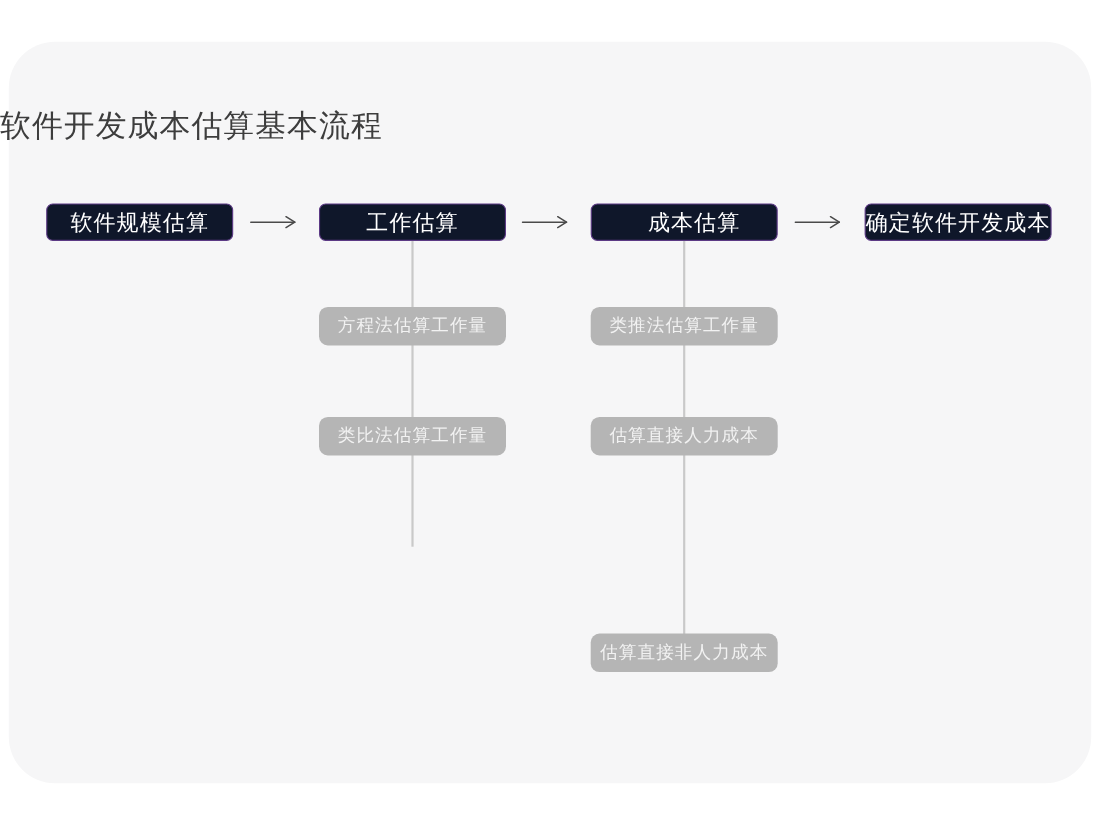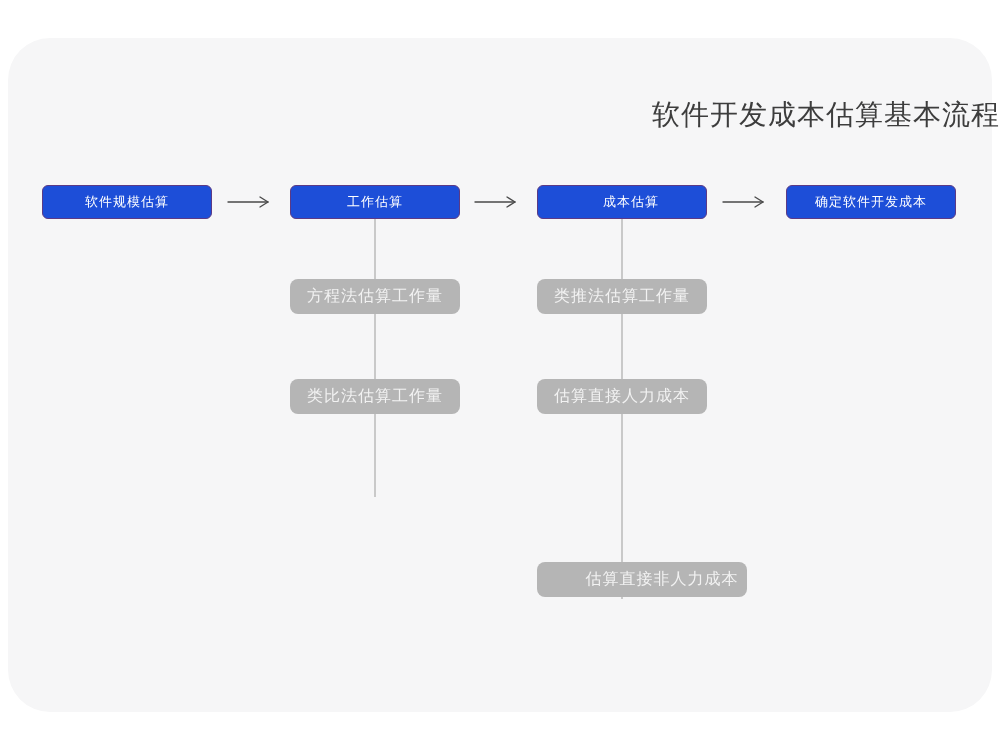--- a/index.html
+++ b/index.html
@@ -22,36 +22,36 @@
     width: 984px;
     height: 674px;
     background: #f6f6f7;
     border-radius: 42px;
   }
   .diagram-title {
     position: absolute;
     left: 0;
     top: 96px;
     width: 100%;
-    text-align: right;
+    text-align: left;
     font-size: 28px;
     color: #3d3d3d;
     letter-spacing: 1px;
   }
   .node-main {
     position: absolute;
     top: 185px;
     width: 170px;
     height: 34px;
-    background: #1d4ed8;
+    background: #0f172a;
     border: 1px solid #5c3a85;
     border-radius: 6px;
     box-sizing: border-box;
     color: #ffffff;
-    font-size: 13px;
+    font-size: 20px;
     display: flex;
     align-items: center;
     justify-content: center;
     letter-spacing: 1px;
     z-index: 3;
     cursor: pointer;
   }
   .node-main.p1 { left: 42px; }
   .node-main.p2 { left: 290px; }
   .node-main.p3 { left: 537px; padding-left: 18px; }
@@ -90,21 +90,21 @@
     justify-content: center;
     letter-spacing: 1px;
     z-index: 2;
     cursor: pointer;
   }
   .col-left  { left: 290px; }
   .col-right { left: 537px; }
   .r1 { top: 279px; }
   .r2 { top: 379px; }
   .r3 { top: 479px; }
-  .r4 { top: 562px; padding-left: 40px; }
+  .r4 { top: 576px; }
 </style>
 </head>
 <body>
 
 <div class="stage">
   <div class="card"></div>
 
   <div class="diagram-title">软件开发成本估算基本流程</div>
 
   <div class="node-main p1">软件规模估算</div>

